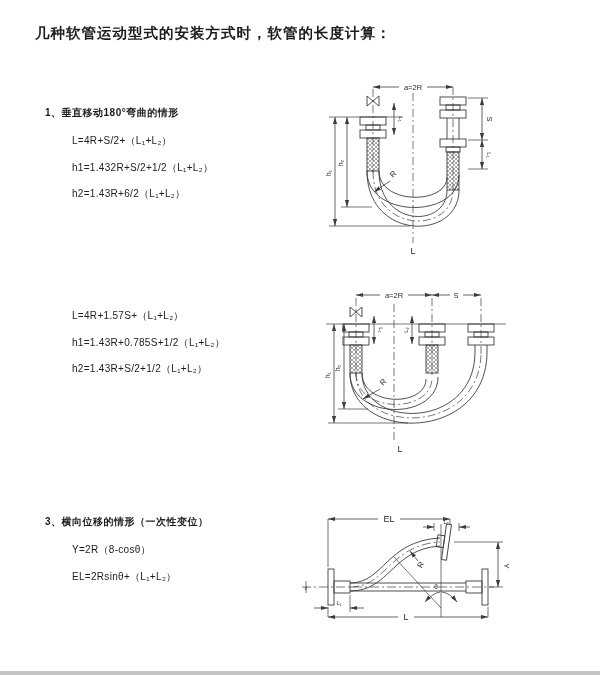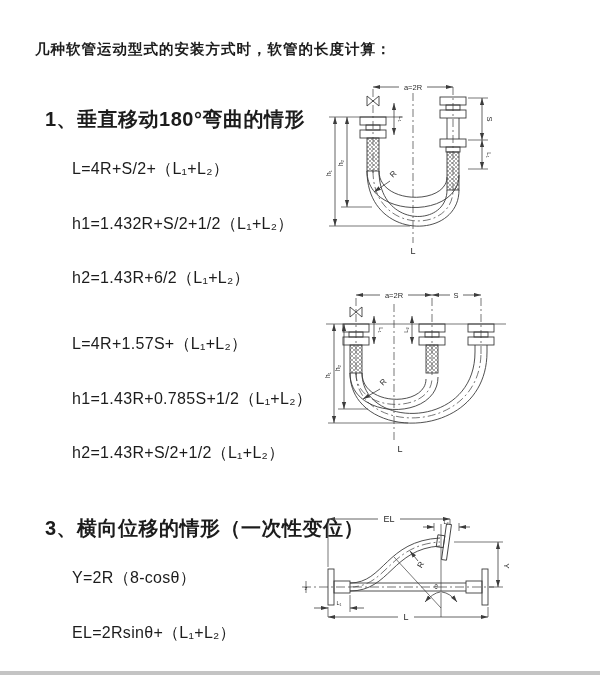--- a/index.html
+++ b/index.html
@@ -3,31 +3,31 @@
 <meta charset="utf-8">
 <style>
   html,body { margin:0; padding:0; background:#e8e8e8; }
   .page {
     position:relative; width:600px; height:675px; margin:0 auto;
     background:#ffffff; overflow:hidden;
     font-family:"Liberation Sans","DejaVu Sans",sans-serif;
     color:#1c1c1c;
   }
   .title {
-    position:absolute; left:35px; top:40px;
+    position:absolute; left:35px; top:24px;
     font-size:14.5px; font-weight:bold; letter-spacing:1px;
   }
   .section { position:absolute; left:45px; }
   #sec1 { top:106px; }
   #sec2 { top:303px; }
   #sec3 { top:515px; }
-  .heading { font-size:20px; font-weight:bold; letter-spacing:0.5px; height:22px; }
+  .heading { font-size:10px; font-weight:bold; letter-spacing:0.5px; height:22px; }
   .formula {
-    margin-left:27px; font-size:16px; font-weight:normal;
-    height:26.5px; line-height:26.5px; letter-spacing:0.3px; white-space:nowrap;margin-top:28px;
+    margin-left:27px; font-size:10px; font-weight:normal;
+    height:26.5px; line-height:26.5px; letter-spacing:0.3px; white-space:nowrap;
   }
   .diagram { position:absolute; }
   #dia1 { left:310px; top:73px; }
   #dia2 { left:308px; top:280px; }
   #dia3 { left:298px; top:505px; }
   svg { display:block; }
   svg text { font-family:"Liberation Sans","DejaVu Sans",sans-serif; fill:#2a2a2a; }
   .bottom-edge {
     position:absolute; left:0; bottom:0; width:100%; height:4px; background:#c4c4c4;
   }

